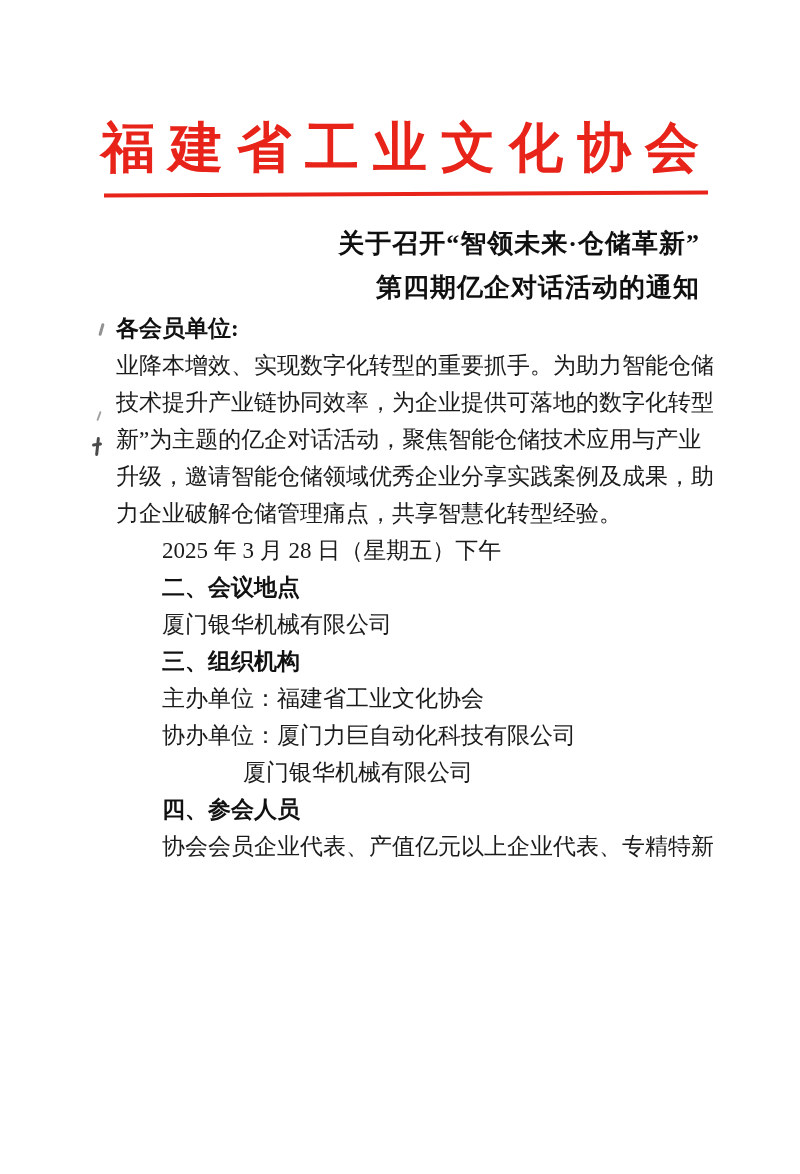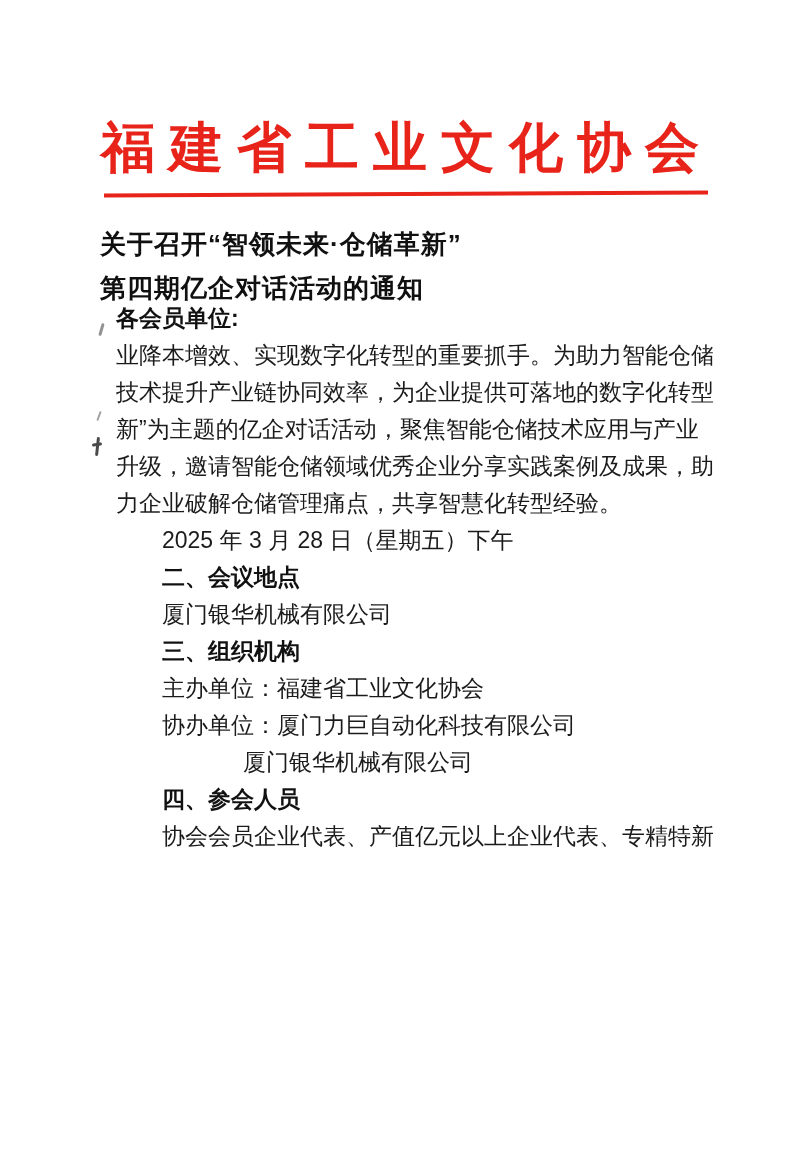--- a/index.html
+++ b/index.html
@@ -6,21 +6,21 @@
     margin: 0;
     padding: 0;
     background: #ffffff;
   }
   .page {
     position: relative;
     width: 800px;
     height: 914px;
     background: #ffffff;
     overflow: hidden;
-    font-family: Liberation Sans, sans-serif;
+    font-family: Liberation Serif, serif;
   }
   
   .org-name {
     position: absolute;
     top: 112px;
     left: 0;
     width: 100%;
     text-align: center;
     font-size: 54px;
     font-weight: bold;
@@ -38,34 +38,34 @@
     height: 4px;
     background: #e8241a;
     transform: rotate(-0.3deg);
   }
   
   .doc-title {
     position: absolute;
     top: 222px;
     left: 100px;
     width: 600px;
-    text-align: left;
+    text-align: right;
     color: #101010;
   }
   .title-line {
     font-size: 26px;
     font-weight: bold;
     line-height: 44px;
     letter-spacing: 1px;
     white-space: nowrap;
   }
   
   .body-block {
     position: absolute;
-    top: 300px;
+    top: 310px;
     left: 116px;
     width: 610px;
     font-size: 23px;
     line-height: 37px;
     color: #1b1b1b;
   }
   .line { white-space: nowrap; }
   .indent { text-indent: 46px; }
   .hang   { text-indent: 127px; }
   .bold   { font-weight: bold; color: #111111; }

